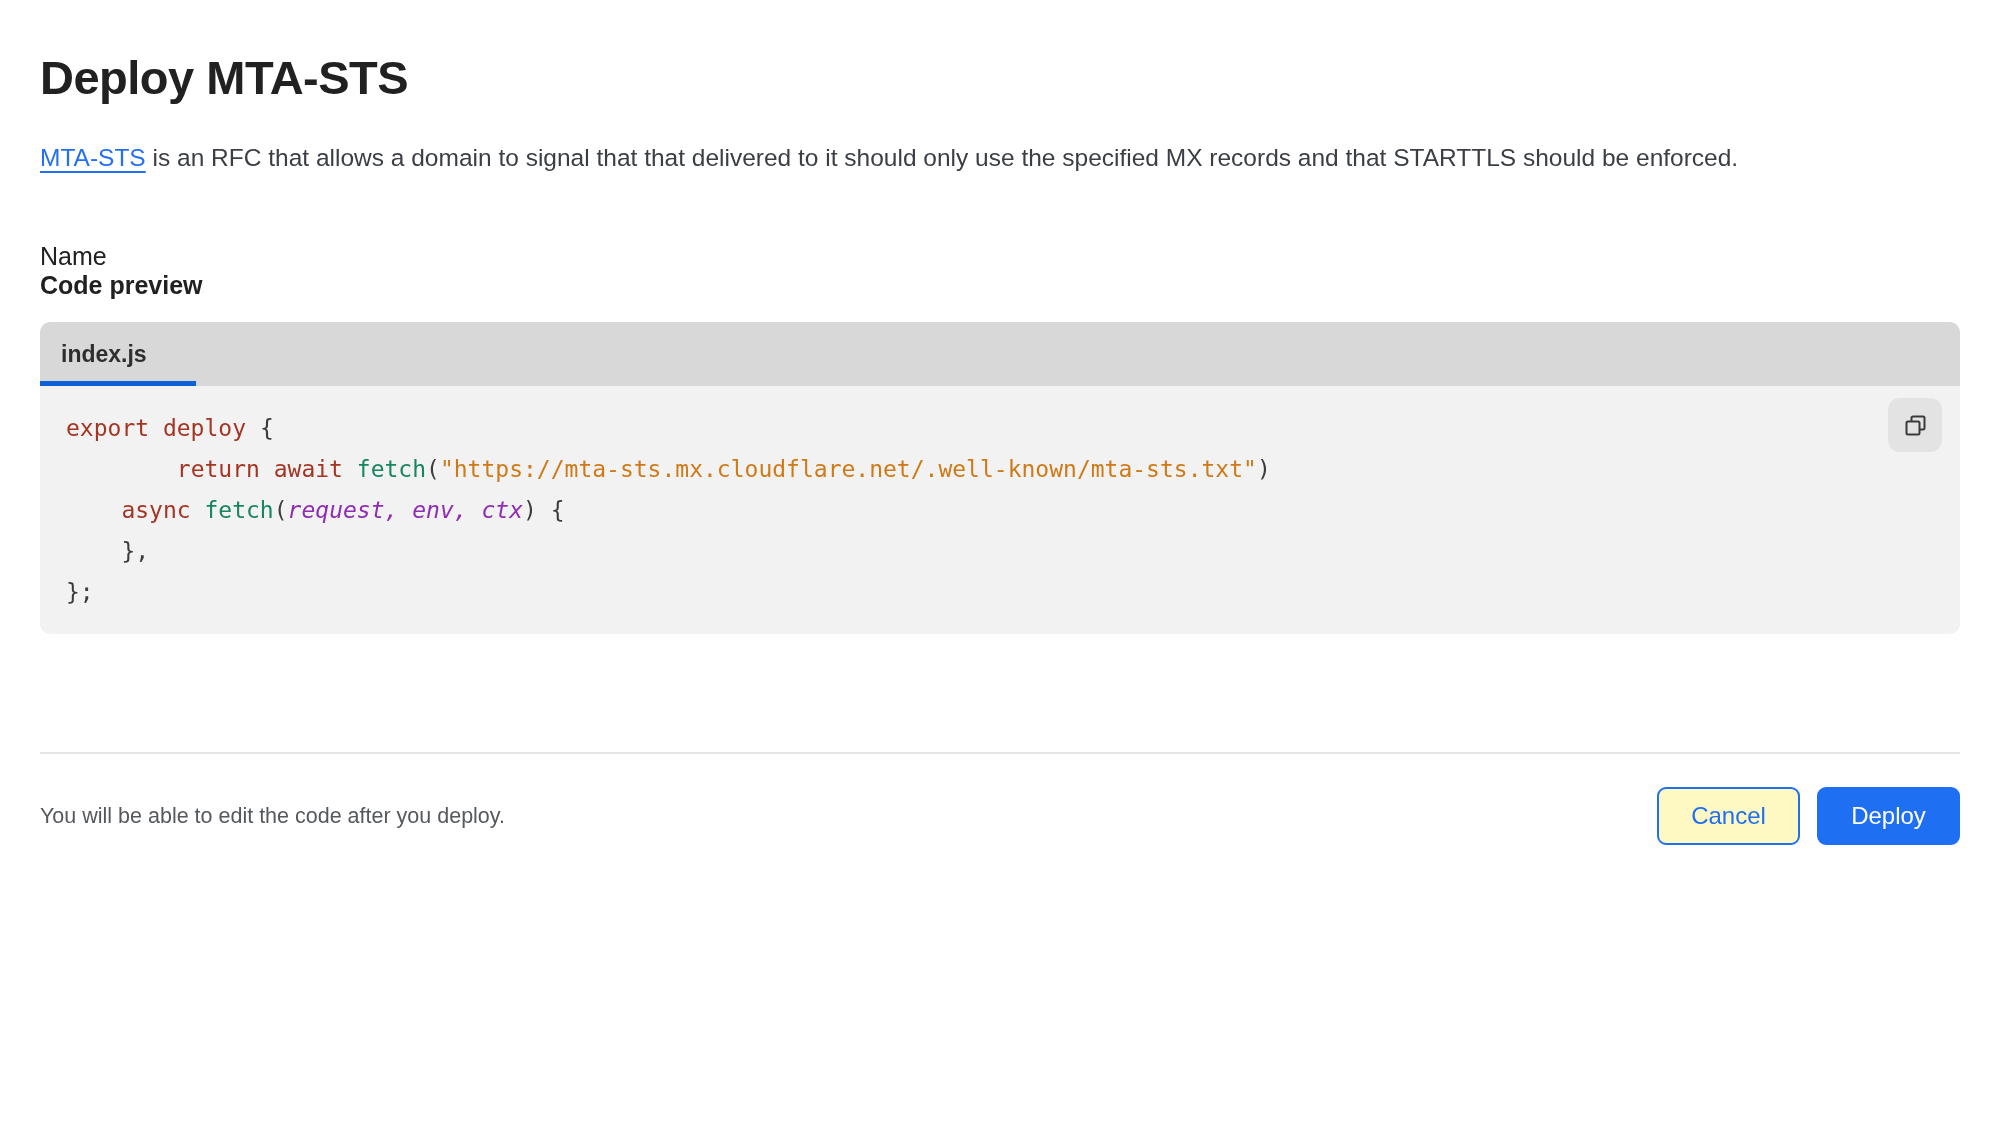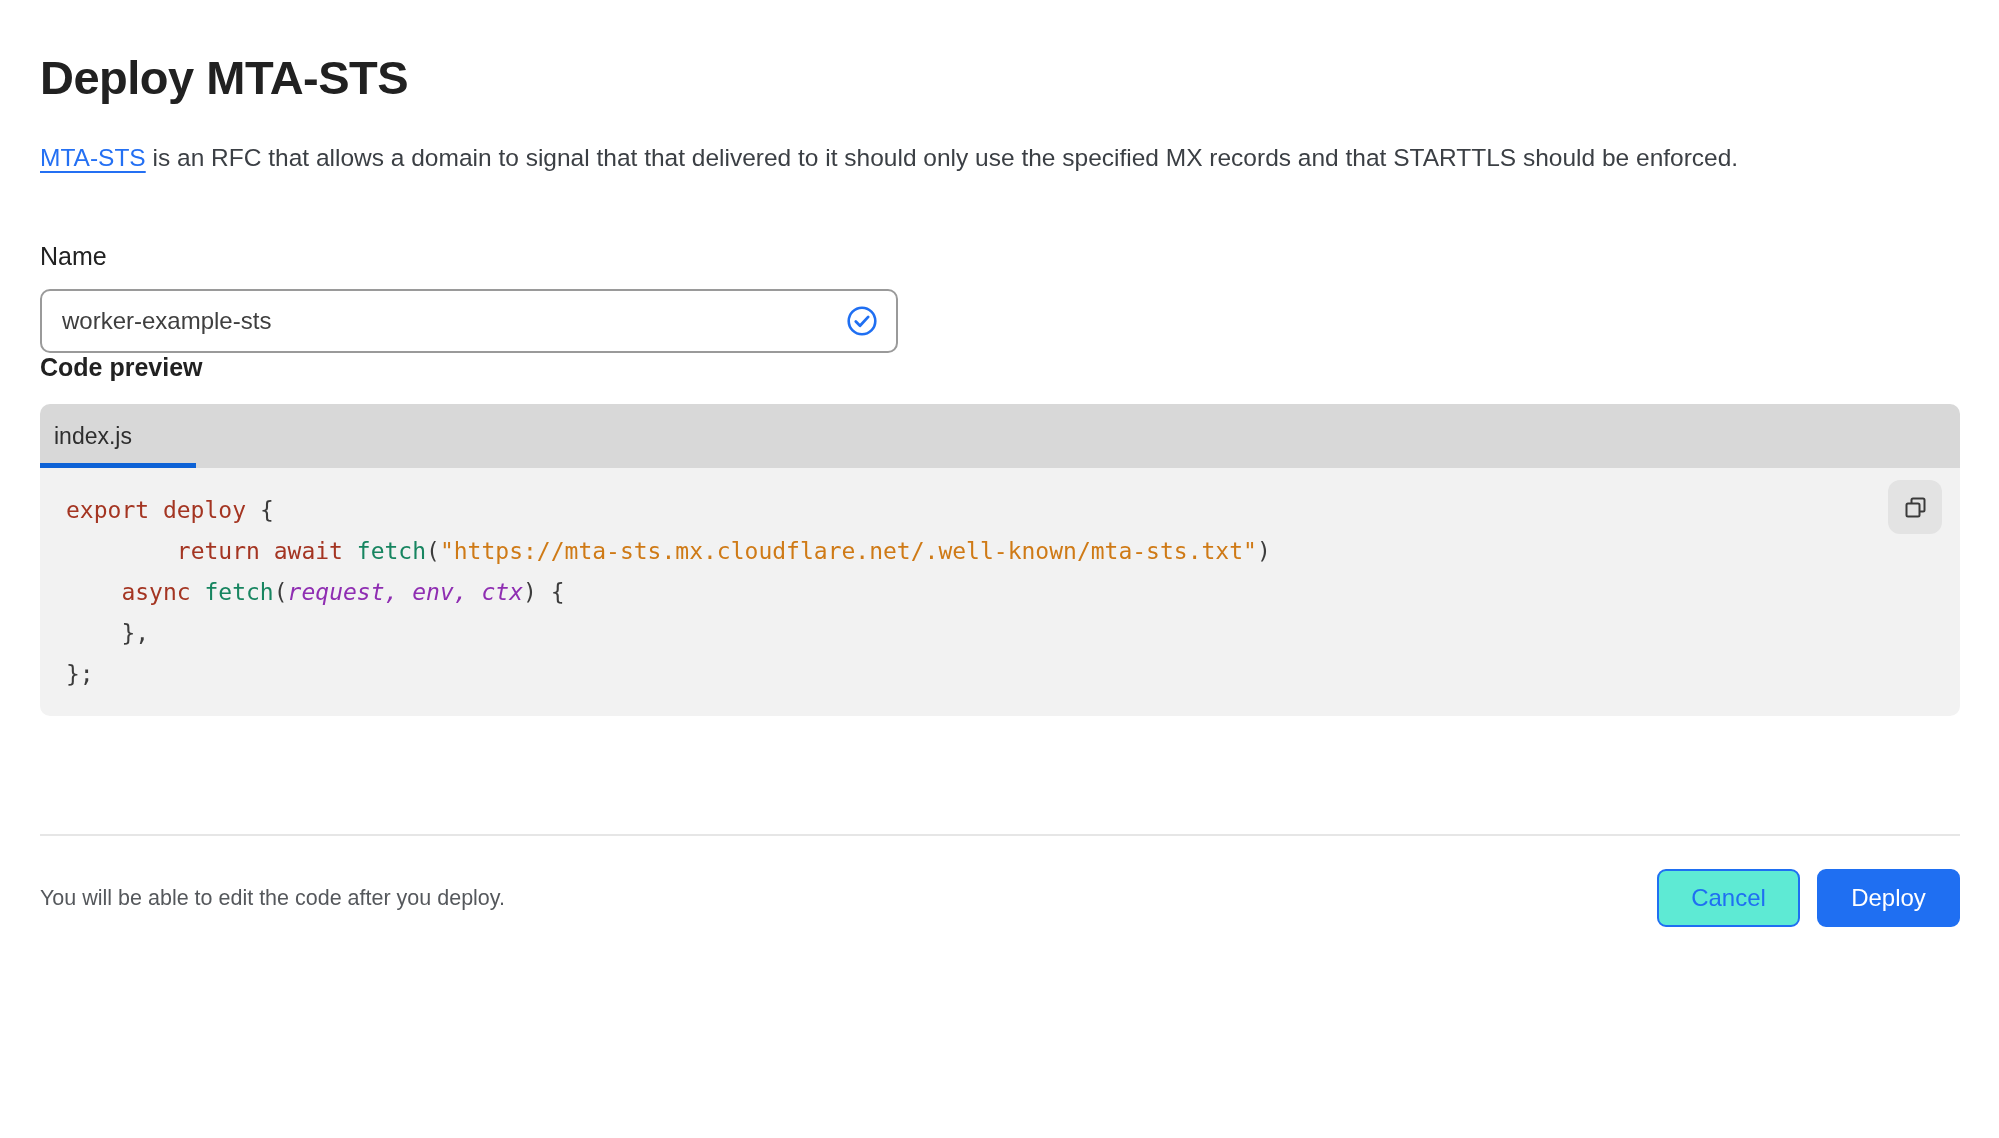--- a/index.html
+++ b/index.html
@@ -56,22 +56,22 @@
   .code-card { margin-top:22px; width:1920px; }
   .tabbar {
     position:relative;
     height:64px; background:var(--tabbar-bg,#d8d8d8);
     border-radius:10px 10px 0 0;
     display:flex; align-items:center;
   }
   .tab {
     position:relative; height:64px;
     display:flex; align-items:center;
-    padding:0 40px 0 14px;
-    font-size:23px; font-weight:400; color:#2e2e2e;
+    padding:0 40px 0 21px;
+    font-size:23px; font-weight:700; color:#2e2e2e;
     cursor:pointer;
   }
   .tab-underline {
     position:absolute; left:0; bottom:0;
     width:156px; height:5px;
     background:var(--tab-underline,#0d62d6);
   }
   .code-area {
     position:relative;
     background:var(--code-bg,#f2f2f2);
@@ -114,50 +114,41 @@
   .footer-actions { display:flex; align-items:center; gap:17px; }
   .btn {
     height:58px; min-width:143px;
     border-radius:9px;
     font-family:"Liberation Sans", sans-serif;
     font-size:24px;
     display:flex; align-items:center; justify-content:center;
     cursor:pointer; padding:0 24px;
   }
   .btn-secondary {
-    background:#5eead4;
+    background:#fef9c3;
     border:2px solid var(--accent,#1f6ff2);
     color:var(--accent,#1f6ff2);
   }
   .btn-primary {
     background:var(--accent,#1f6ff2);
     border:2px solid var(--accent,#1f6ff2);
     color:#ffffff;
   }
 </style>
 </head>
 <body>
 
 <div class="page">
 
   <h1 class="title">Deploy MTA-STS</h1>
 
   <p class="desc"><a href="#">MTA-STS</a><span> is an RFC that allows a domain to signal that that delivered to it should only use the specified MX records and that STARTTLS should be enforced.</span></p>
 
   <div class="field-label">Name</div>
 
-  <div class="input-wrap">
-    <input type="text" value="worker-example-sts" style="">
-    <span class="check-icon">
-      <svg width="32" height="32" viewBox="0 0 32 32">
-        <circle cx="16" cy="16" r="13.3" fill="none" stroke="#1f6ff2" stroke-width="2.6"></circle>
-        <path d="M9.8 16.6l4.2 4.1 8.2-8.8" fill="none" stroke="#1f6ff2" stroke-width="2.8" stroke-linecap="round" stroke-linejoin="round"></path>
-      </svg>
-    </span>
-  </div>
 
   <div class="section-label">Code preview</div>
 
   <div class="code-card">
     <div class="tabbar">
       <div class="tab">
         <span>index.js</span>
       </div>
       <div class="tab-underline"></div>
     </div>

